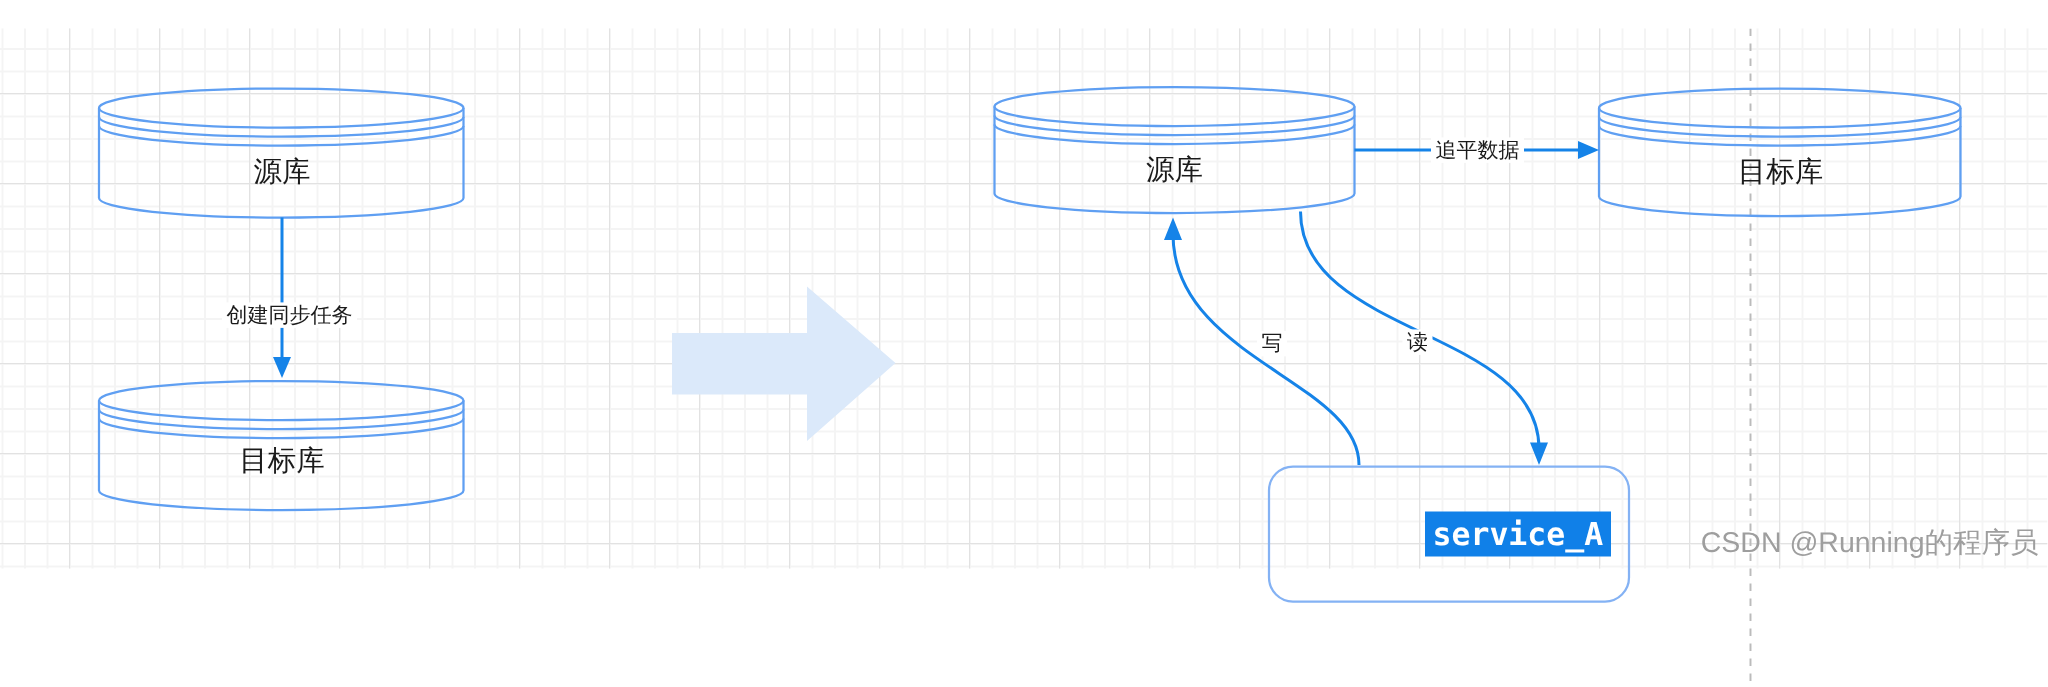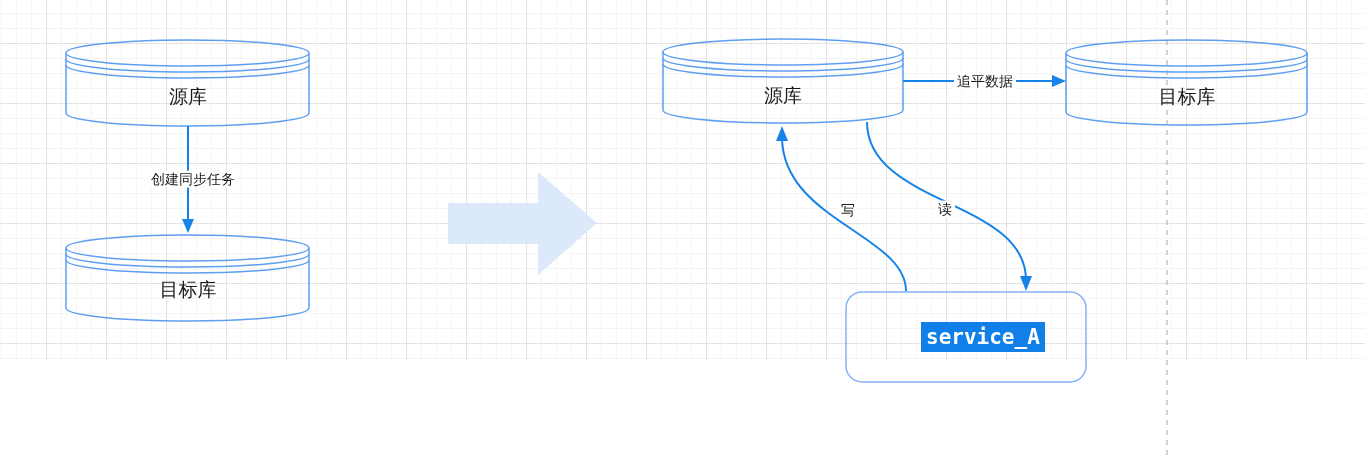--- a/index.html
+++ b/index.html
@@ -9,36 +9,37 @@
   }
   #canvas{
     position:relative;width:1365px;height:360px;background-color:#ffffff;
     background-image:
       linear-gradient(to right,#e2e2e2 1px,transparent 1px),
       linear-gradient(to bottom,#e2e2e2 1px,transparent 1px),
       linear-gradient(to right,#f4f4f4 1px,transparent 1px),
       linear-gradient(to bottom,#f4f4f4 1px,transparent 1px);
     background-size:60px 60px,60px 60px,15px 15px,15px 15px;
     background-position:46px 0,0 43px,1px 0,0 13px;
+    margin-top:19px;
   }
   svg.layer{position:absolute;left:0;top:0;}
   .cyl{fill:none;stroke:#5f9ff2;stroke-width:1.5;}
   .box{fill:none;stroke:#84b2f4;stroke-width:1.5;}
   .edge{fill:none;stroke:#1583e8;stroke-width:2;}
   .head{fill:#1583e8;stroke:none;}
   .bigarrow{fill:#dbe9fa;stroke:none;}
   .guide{fill:none;stroke:#bbbbbb;stroke-width:1.3;stroke-dasharray:5 5;}
   .lbl{
     position:absolute;transform:translate(-50%,-50%);
     color:#1a1a1a;white-space:nowrap;line-height:1.2;
   }
   .node-lbl{font-size:19px;}
   .edge-lbl{font-size:14px;background:#ffffff;padding:0 3px;}
   .svc-text{
-    position:absolute;left:921px;top:322px;height:30px;line-height:30px;
+    position:absolute;left:950px;top:322px;height:30px;line-height:30px;
     padding:0 5px;background:#1080e8;color:#ffffff;
     font-family:"DejaVu Sans Mono","Liberation Mono",monospace;
     font-weight:bold;font-size:21px;white-space:nowrap;
   }
   .watermark{
     position:absolute;right:6px;bottom:4px;color:#9e9e9e;
     font-size:19px;white-space:nowrap;
   }
 </style>
 </head>
@@ -98,24 +99,25 @@
     </g>
 
     <g>
       <path class="edge" d="M867,122 C867,205 1026,200 1026,280"></path>
       <polygon class="head" points="1026,291 1020,276 1032,276"></polygon>
     </g>
   </svg>
 
   <div class="lbl node-lbl" style="left:188px;top:97px;">源库</div>
   <div class="lbl node-lbl" style="left:188px;top:290px;">目标库</div>
-  <div class="lbl edge-lbl" style="left:193px;top:179px;">创建同步任务</div>
+  <div class="lbl edge-lbl" style="left:193px;top:191px;">创建同步任务</div>
 
   <div class="lbl node-lbl" style="left:783px;top:96px;">源库</div>
   <div class="lbl node-lbl" style="left:1187px;top:97px;">目标库</div>
   <div class="lbl edge-lbl" style="left:985px;top:81px;">追平数据</div>
   <div class="lbl edge-lbl" style="left:848px;top:210px;">写</div>
   <div class="lbl edge-lbl" style="left:945px;top:209px;">读</div>
 
   <div class="svc-text">service_A</div>
 
+  <div class="watermark">CSDN @Running的程序员</div>
 
 </div>
 
 </body></html>

